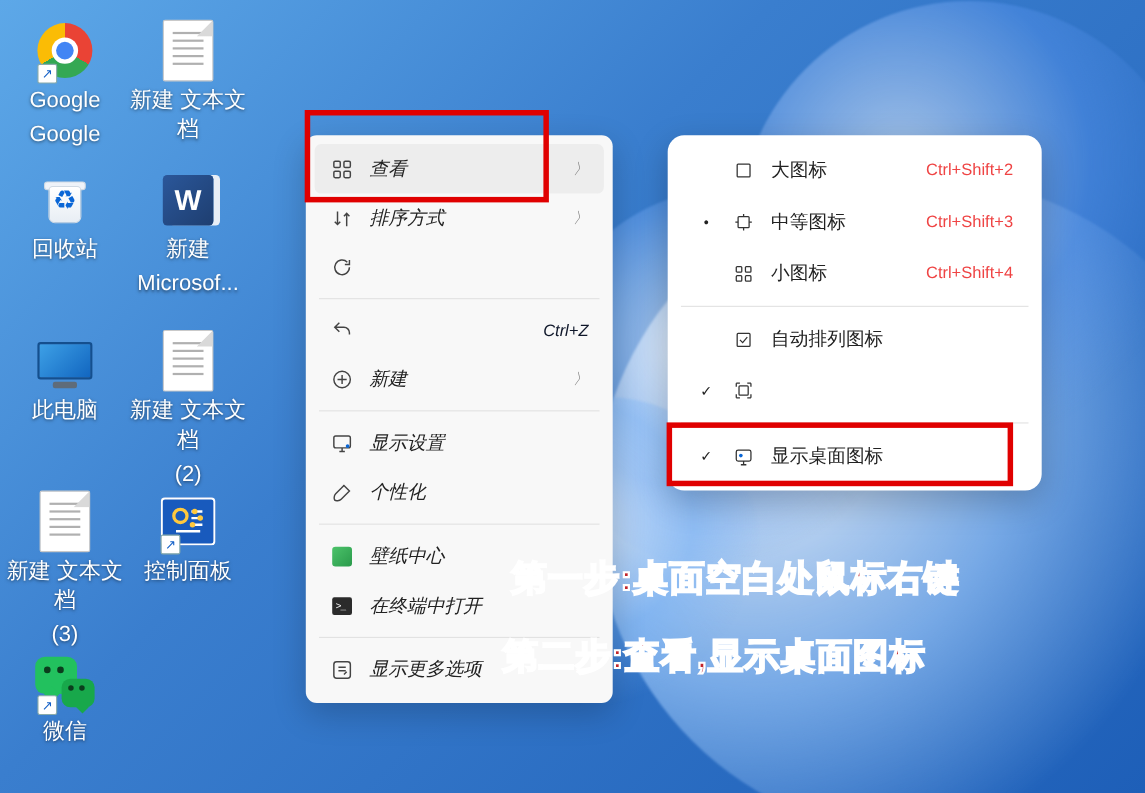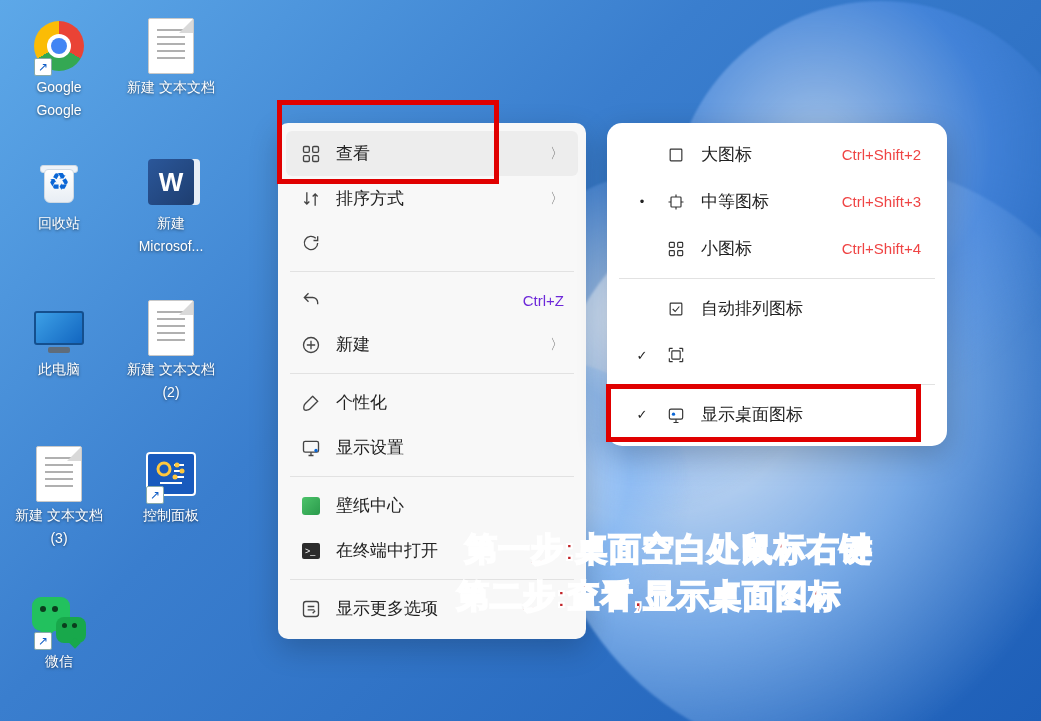--- a/index.html
+++ b/index.html
@@ -9,21 +9,21 @@
 .bloom { position: absolute; inset: 0; pointer-events: none; }
 .petal { position: absolute; border-radius: 50%; filter: blur(1px); }
 .p1 { right: -100px; bottom: -40px; width: 600px; height: 600px; background: radial-gradient(circle at 30% 30%, rgba(255,255,255,0.85), rgba(170,210,255,0.6) 40%, transparent 70%); transform: rotate(-20deg); }
 .p2 { right: 200px; bottom: 200px; width: 350px; height: 350px; background: radial-gradient(circle at 40% 40%, rgba(255,255,255,0.6), rgba(100,160,240,0.45) 45%, transparent 70%); }
 .p3 { right: -50px; bottom: 300px; width: 420px; height: 420px; background: radial-gradient(circle at 35% 35%, rgba(255,255,255,0.55), rgba(90,150,240,0.4) 45%, transparent 72%); }
 .p4 { right: 350px; bottom: 80px; width: 280px; height: 280px; background: radial-gradient(circle at 40% 40%, rgba(255,255,255,0.55), rgba(120,180,250,0.4) 45%, transparent 72%); }
 
 
 .desktop { position: relative; z-index: 2; }
 .icon-cell { position: absolute; width: 110px; text-align: center; color: #fff; cursor: pointer; }
-.icon-cell .lbl { font-size: 14px; line-height: 1.35; text-shadow: 0 1px 3px rgba(0,0,0,0.55); display: block; margin-top: 4px; word-break: break-all; }
+.icon-cell .lbl { font-size: 20px; line-height: 1.35; text-shadow: 0 1px 3px rgba(0,0,0,0.55); display: block; margin-top: 4px; word-break: break-all; }
 .icon-img { width: 56px; height: 56px; margin: 0 auto; display: flex; align-items: center; justify-content: center; position: relative; }
 
 
 .chrome-ring { width: 50px; height: 50px; border-radius: 50%; background: conic-gradient(#ea4335 0 120deg, #34a853 120deg 240deg, #fbbc05 240deg 360deg); position: relative; }
 .chrome-ring::before { content: ""; position: absolute; inset: 13px; background: #fff; border-radius: 50%; }
 .chrome-ring::after { content: ""; position: absolute; inset: 17px; background: #4285f4; border-radius: 50%; }
 .shortcut { position: absolute; bottom: -2px; left: 3px; width: 18px; height: 18px; background: #fff; border: 1px solid #8aa; border-radius: 2px; display: flex; align-items: center; justify-content: center; font-size: 12px; color: #1460c7; }
 
 .txt-doc { width: 46px; height: 56px; background: #fff; border: 1px solid #c9c9c9; border-radius: 2px; position: relative; }
 .txt-doc::before { content: ""; position: absolute; top: 10px; left: 8px; right: 8px; height: 2px; background: #b0b0b0; box-shadow: 0 7px 0 #b0b0b0, 0 14px 0 #b0b0b0, 0 21px 0 #b0b0b0, 0 28px 0 #b0b0b0; }
@@ -49,21 +49,21 @@
 .eyes { position: absolute; top: 9px; left: 8px; width: 6px; height: 6px; background: #0b3d1d; border-radius: 50%; box-shadow: 12px 0 0 #0b3d1d; }
 .eyes2 { position: absolute; top: 6px; left: 6px; width: 5px; height: 5px; background: #0b3d1d; border-radius: 50%; box-shadow: 10px 0 0 #0b3d1d; }
 
 
 .menu { position: absolute; background: #f8f8f8; border-radius: 10px; box-shadow: 0 10px 30px rgba(0,0,0,0.2); padding: 8px; z-index: 10; }
 .menu-item { display: flex; align-items: center; gap: 14px; padding: 11px 14px; border-radius: 6px; font-size: 17px; color: #222; cursor: pointer; position: relative; }
 .menu-item.hover { background: #ededed; }
 .mi-icon { width: 22px; height: 22px; color: #444; display: flex; align-items: center; justify-content: center; flex: none; }
 .mi-icon svg { width: 20px; height: 20px; stroke: currentColor; stroke-width: 1.6; fill: none; }
 .mi-label { flex: 1; }
-.mi-short { color: #6d28d9; font-size: 15px; margin-left: auto; padding-left: 20px; }
+.mi-short { color: #0f172a; font-size: 15px; margin-left: auto; padding-left: 20px; }
 .mi-arrow { color: #777; margin-left: auto; font-size: 14px; }
 .sep { height: 1px; background: #e2e2e2; margin: 6px 4px; }
 
 
 .submenu { position: absolute; background: #fff; border-radius: 10px; box-shadow: 0 10px 30px rgba(0,0,0,0.22); padding: 8px; z-index: 11; }
 .sub-item { display: flex; align-items: center; gap: 14px; padding: 12px 18px; border-radius: 6px; font-size: 17px; color: #222; cursor: pointer; }
 .sub-check { width: 18px; text-align: center; color: #222; font-size: 13px; flex: none; }
 .sub-icon { width: 22px; height: 22px; display: flex; align-items: center; justify-content: center; color: #333; flex: none; }
 .sub-icon svg { width: 20px; height: 20px; stroke: currentColor; stroke-width: 1.4; fill: none; }
 .sub-label { flex: 1; white-space: nowrap; }
@@ -170,21 +170,21 @@
           <div class="bubble-sm">
             <div class="eyes2"></div>
           </div>
         </div>
         <div class="shortcut">↗</div>
       </div>
       <span class="lbl">微信</span>
     </div>
   </div>
 
-<div class="menu" id="ctx" style="left:278px; top:123px; width:308px;">
+<div class="menu" id="ctx" style="left:278px; top:123px; width:279px;font-style:italic;">
     <div class="menu-item hover">
       <div class="mi-icon">
         <svg viewBox="0 0 24 24">
           <rect x="3" y="3" width="7" height="7" rx="1.5"></rect>
           <rect x="14" y="3" width="7" height="7" rx="1.5"></rect>
           <rect x="3" y="14" width="7" height="7" rx="1.5"></rect>
           <rect x="14" y="14" width="7" height="7" rx="1.5"></rect>
         </svg>
       </div>
       <span class="mi-label">查看</span>
@@ -222,34 +222,34 @@
           <path d="M12 7 v10 M7 12 h10"></path>
         </svg>
       </div>
       <span class="mi-label">新建</span>
       <span class="mi-arrow">〉</span>
     </div>
     <div class="sep"></div>
     <div class="menu-item">
       <div class="mi-icon">
         <svg viewBox="0 0 24 24">
-          <path d="M14 4 l6 6 l-9 9 c-2 2 -6 2 -7 1 c-1 -1 -1 -5 1 -7 z M14 4 l-3 3"></path>
-        </svg>
-      </div>
-      <span class="mi-label">个性化</span>
-    </div>
-    <div class="menu-item">
-      <div class="mi-icon">
-        <svg viewBox="0 0 24 24">
           <rect x="3" y="4" width="18" height="13" rx="2"></rect>
           <path d="M9 21 h6 M12 17 v4"></path>
           <circle cx="18" cy="15" r="2" fill="#0a66d6" stroke="none"></circle>
         </svg>
       </div>
       <span class="mi-label">显示设置</span>
+    </div>
+    <div class="menu-item">
+      <div class="mi-icon">
+        <svg viewBox="0 0 24 24">
+          <path d="M14 4 l6 6 l-9 9 c-2 2 -6 2 -7 1 c-1 -1 -1 -5 1 -7 z M14 4 l-3 3"></path>
+        </svg>
+      </div>
+      <span class="mi-label">个性化</span>
     </div>
     <div class="sep"></div>
     <div class="menu-item">
       <div class="mi-icon">
         <div class="wp-tile"></div>
       </div>
       <span class="mi-label">壁纸中心</span>
     </div>
     <div class="menu-item">
       <div class="mi-icon">
@@ -334,14 +334,14 @@
           <circle cx="9" cy="11" r="2" fill="#0a66d6" stroke="none"></circle>
         </svg>
       </span>
       <span class="sub-label">显示桌面图标</span>
     </div>
   </div>
 
 <div class="hl" style="left:277px; top:100px; width:222px; height:84px;"></div>
 <div class="hl" style="left:606px; top:384px; width:315px; height:58px;"></div>
 
-<div class="annot" style="left:465px; top:528px;">第一步:桌面空白处鼠标右键</div>
+<div class="annot" style="left:465px; top:504px;">第一步:桌面空白处鼠标右键</div>
 <div class="annot" style="left:457px; top:575px;">第二步:查看,显示桌面图标</div>
 
 </body></html>

